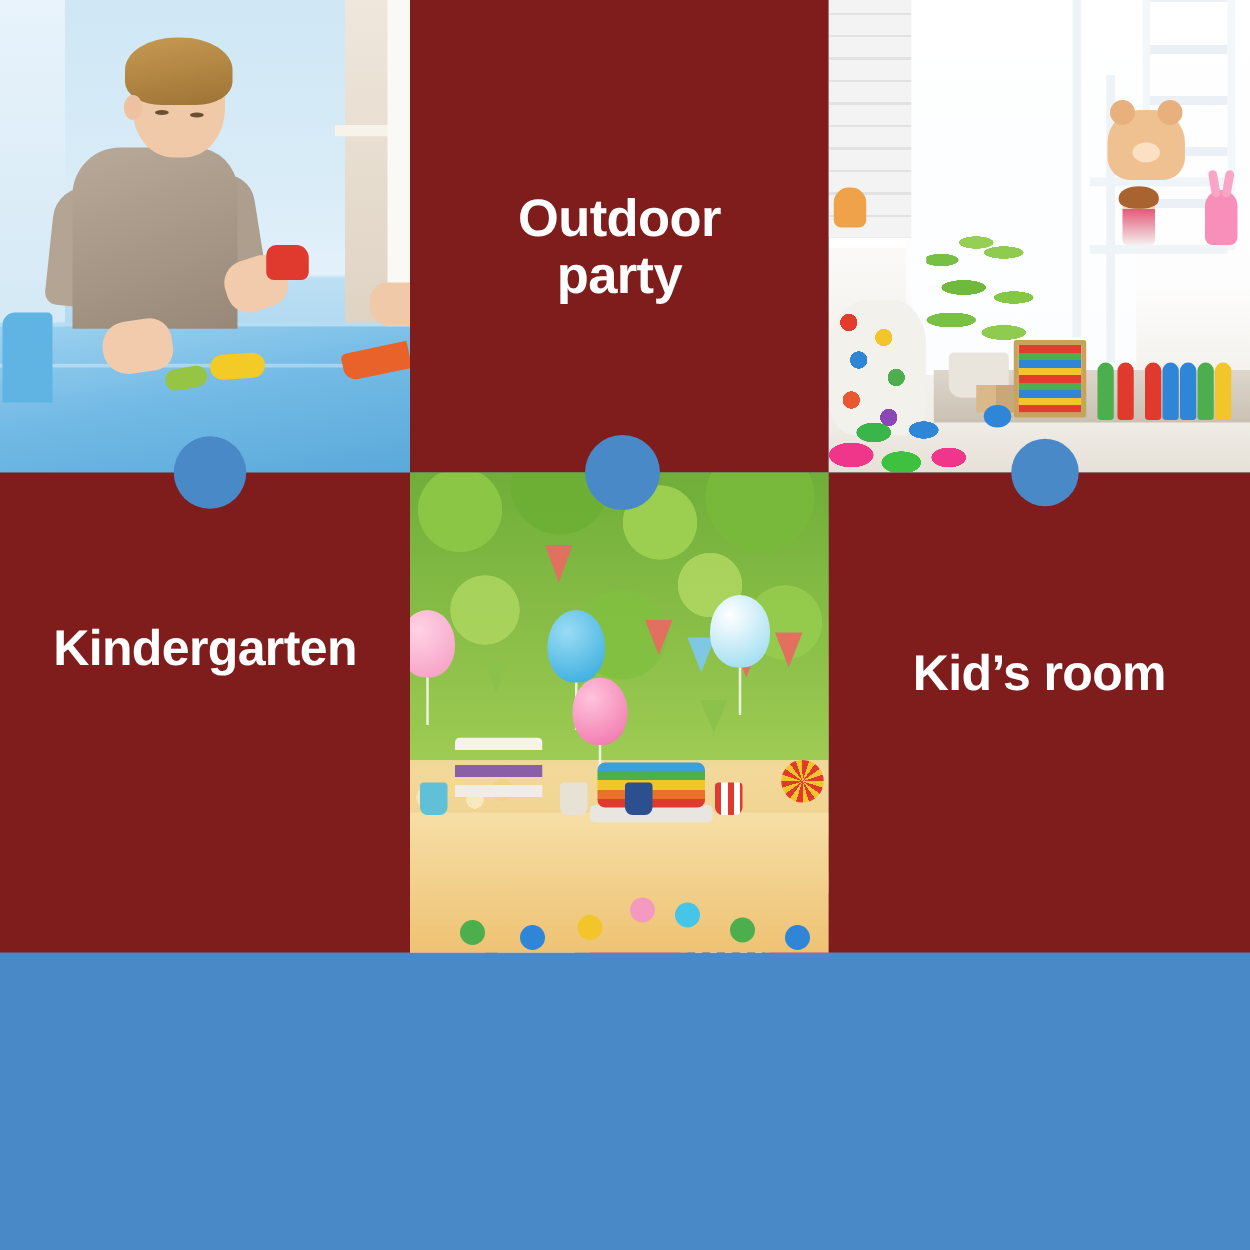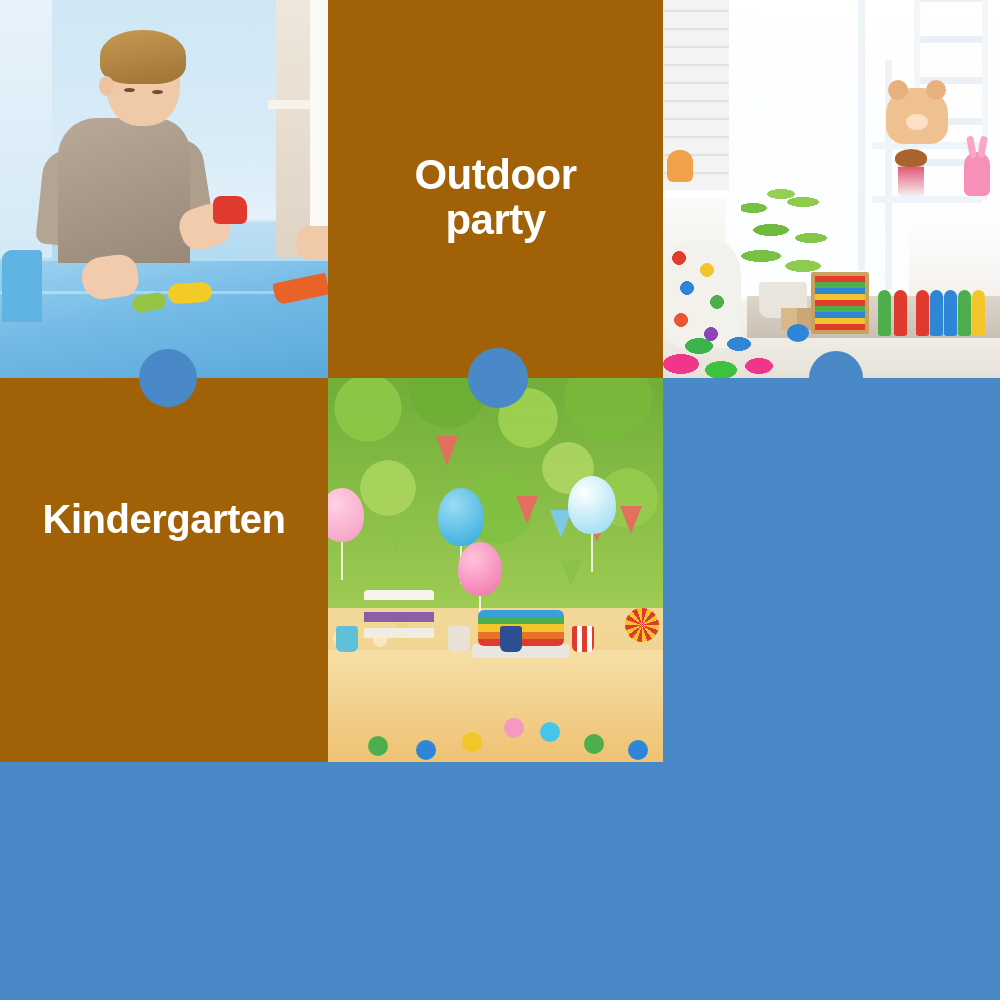--- a/index.html
+++ b/index.html
@@ -14,21 +14,21 @@
     position:relative;
     width:1000px; height:1000px;
     background:#4a89c8;
     overflow:hidden;
   }
 
   
   .tile{ position:absolute; overflow:hidden; }
   .photo{ position:absolute; overflow:hidden; }
 
-  .bluepanel{ position:absolute; background:#a16207; }
+  .bluepanel{ position:absolute; background:#7f1d1d; }
 
   .tile-label{
     position:absolute;
     color:#ffffff;
     font-weight:bold;
     letter-spacing:-0.5px;
     text-align:center;
     line-height:1.08;
     width:100%;
     left:0;
@@ -381,20 +381,23 @@
       <div class="pt-gball" style="left:40px;top:26px;background:#4cae4c;"></div>
       <div class="pt-gball" style="left:88px;top:30px;background:#2f86d6;"></div>
       <div class="pt-gball" style="left:134px;top:22px;background:#f2c52b;"></div>
       <div class="pt-gball" style="left:176px;top:8px;background:#f49ac1;"></div>
       <div class="pt-gball" style="left:212px;top:12px;background:#45c6e8;"></div>
       <div class="pt-gball" style="left:256px;top:24px;background:#4cae4c;"></div>
       <div class="pt-gball" style="left:300px;top:30px;background:#2f86d6;"></div>
     </div>
   </div>
 
+  <div class="bluepanel" style="left:663px;top:378px;width:337px;height:384px;">
+    <div class="tile-label" style="top:140px;font-size:40px;">Kid’s room</div>
+  </div>
 
   <div class="knob" style="left:139px;top:349px;width:58px;height:58px;"></div>
 
   <div class="knob" style="left:468px;top:348px;width:60px;height:60px;"></div>
 
   <div class="knob" style="left:809px;top:351px;width:54px;height:54px;"></div>
 
   <div class="photo ph-party" style="left:328px;top:408px;width:335px;height:0px;"></div>
 
 

